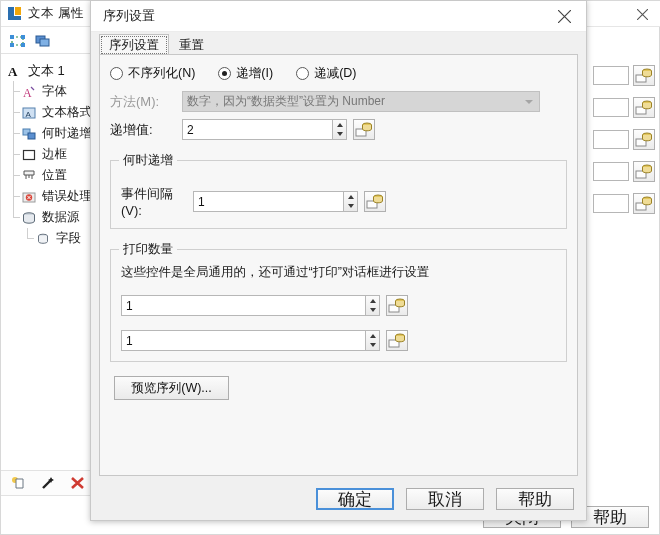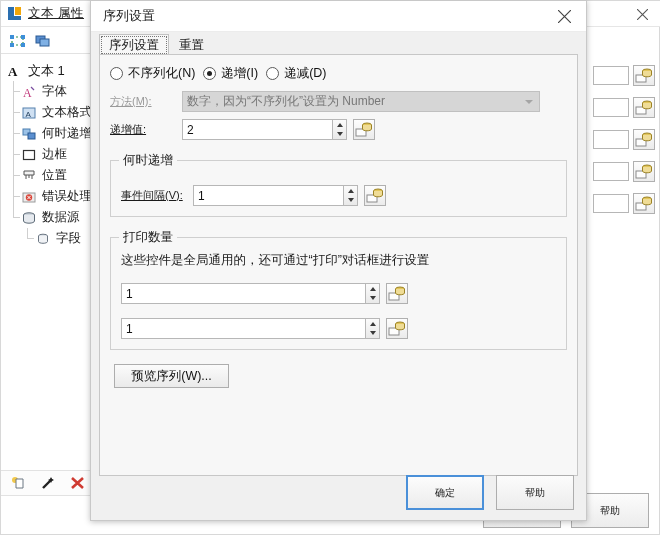--- a/index.html
+++ b/index.html
@@ -21,21 +21,21 @@
     border: 1px solid #d8d8d8;
   }
   .bg-titlebar {
     position: absolute; left: 0; top: 0; width: 660px; height: 26px;
     background: #ffffff; border-bottom: 1px solid #e6e6e6;
     display: flex; align-items: center; padding-left: 6px;
   }
   .bg-title-icon {
     width: 15px; height: 15px; margin-right: 6px; position: relative; flex: none;
   }
-  .bg-title-text { font-size: 12.5px; color: #222; letter-spacing: .5px; text-decoration: underline; }
+  .bg-title-text { font-size: 12.5px; color: #222; letter-spacing: .5px; }
   .bg-close {
     position: absolute; right: 8px; top: 3px; width: 22px; height: 20px;
     display: flex; align-items: center; justify-content: center;
     color: #555; font-size: 13px;
   }
 
   .bg-toolbar {
     position: absolute; left: 0; top: 27px; width: 180px; height: 26px;
     border-bottom: 1px solid #e2e2e2; display: flex; align-items: center;
     padding-left: 8px; gap: 8px; background:#fff;
@@ -79,23 +79,23 @@
 
   .bg-bottom-toolbar {
     position: absolute; left: 0; bottom: 38px; width: 275px; height: 26px;
     border-top: 1px solid #e2e2e2; border-bottom:1px solid #e2e2e2;
     background: #fcfcfc; display: flex; align-items: center; gap: 12px; padding-left: 10px;
   }
   .bg-footer {
     position: absolute; right: 10px; bottom: 6px; display: flex; gap: 10px;
   }
   .btn {
-    min-width: 78px; height: 35px; border: 1px solid #adadad;
+    min-width: 78px; height: 22px; border: 1px solid #adadad;
     background: linear-gradient(#fcfcfc,#ececec);
-    font-size: 10px; color: #1a1a1a; display: flex; align-items: center; justify-content: center;
+    font-size: 17px; color: #1a1a1a; display: flex; align-items: center; justify-content: center;
     font-family: Liberation Serif, serif;
   }
   .btn.default { border: 2px solid #4a90d9; }
 
   
   .dialog {
     position: absolute; left: 90px; top: 0; width: 497px; height: 521px;
     background: #f0abfc; border: 1px solid #c8c8c8; box-shadow: 0 1px 6px rgba(0,0,0,.25);
   }
   .dlg-titlebar {
@@ -117,33 +117,33 @@
     height: 22px; padding: 0 9px; font-size: 12.5px; display: flex; align-items: center;
     color: #1a1a1a; background: transparent; border: 1px solid transparent;
   }
   .tab.active { background: #f7f7f7; border: 1px solid #c2c2c2; border-bottom-color: #f7f7f7;
     outline: 1px dotted #777; outline-offset: -3px; }
   .tabpanel {
     position: absolute; left: 8px; top: 22px; right: 8px; bottom: 44px;
     background: #f7f7f7; border: 1px solid #c7c7c7;
   }
 
-  .radio-row { display: flex; align-items: center; gap: 8px; padding: 10px 0 0 10px; }
+  .radio-row { display: flex; align-items: center; gap: 23px; padding: 10px 0 0 10px; }
   .radio { display: flex; align-items: center; gap: 5px; font-size: 12.5px; }
   .radio .dot {
     width: 13px; height: 13px; border-radius: 50%;
     border: 1px solid #5a5a5a; background: #fff; position: relative; flex: none;
   }
   .radio.checked .dot:after {
     content:""; position: absolute; left: 3px; top: 3px; width: 5px; height: 5px;
     border-radius: 50%; background: #222;
   }
 
   .frow { display: flex; align-items: center; margin-top: 14px; }
-  .flabel { font-size: 11px; color: #1b1b1b; text-decoration: underline; }
+  .flabel { font-size: 13px; color: #1b1b1b; }
   .flabel.disabled { color: #9a9a9a; }
 
   .combo {
     height: 21px; border: 1px solid #b7b7b7; background: #fff; display: flex; align-items: center;
     padding: 0 4px; font-size: 12px; color: #1b1b1b; position: relative;
   }
   .combo.disabled { background: #d6d6d6; border-color: #c0c0c0; color: #787878; }
   .combo .caret {
     position: absolute; right: 6px; top: 50%; transform: translateY(-50%);
     width: 0; height: 0; border-left: 4px solid transparent; border-right: 4px solid transparent;
@@ -444,21 +444,21 @@
           </label>
           <label class="radio">
             <span class="dot"></span>
             <span>递减(D)</span>
           </label>
         </div>
 
         <div class="frow" style="margin-top:9px; padding-left:10px;">
           <span class="flabel disabled" style="width:72px">方法(M):</span>
           <span class="combo disabled" style="width:358px">
-            <span>数字，因为“不序列化”设置为 Number</span>
+            <span>数字，因为“数据类型”设置为 Number</span>
             <span class="caret"></span>
           </span>
         </div>
 
         <div class="frow" style="margin-top:7px; padding-left:10px;">
           <span class="flabel" style="width:72px">递增值:</span>
           <span class="spinwrap">
             <span class="spin-input" style="width:150px">2</span>
             <span class="spin-btns">
                 <i class="up"></i>
@@ -530,17 +530,18 @@
                 </svg>
             </span>
           </div>
         </fieldset>
 
         <div class="previewbtn">预览序列(W)...</div>
       </div>
 
       <div class="dlg-footer">
         <span class="btn default">确定</span>
+        <span class="btn">取消</span>
         <span class="btn">帮助</span>
       </div>
     </div>
   </div>
 </div>
 
 </body></html>

